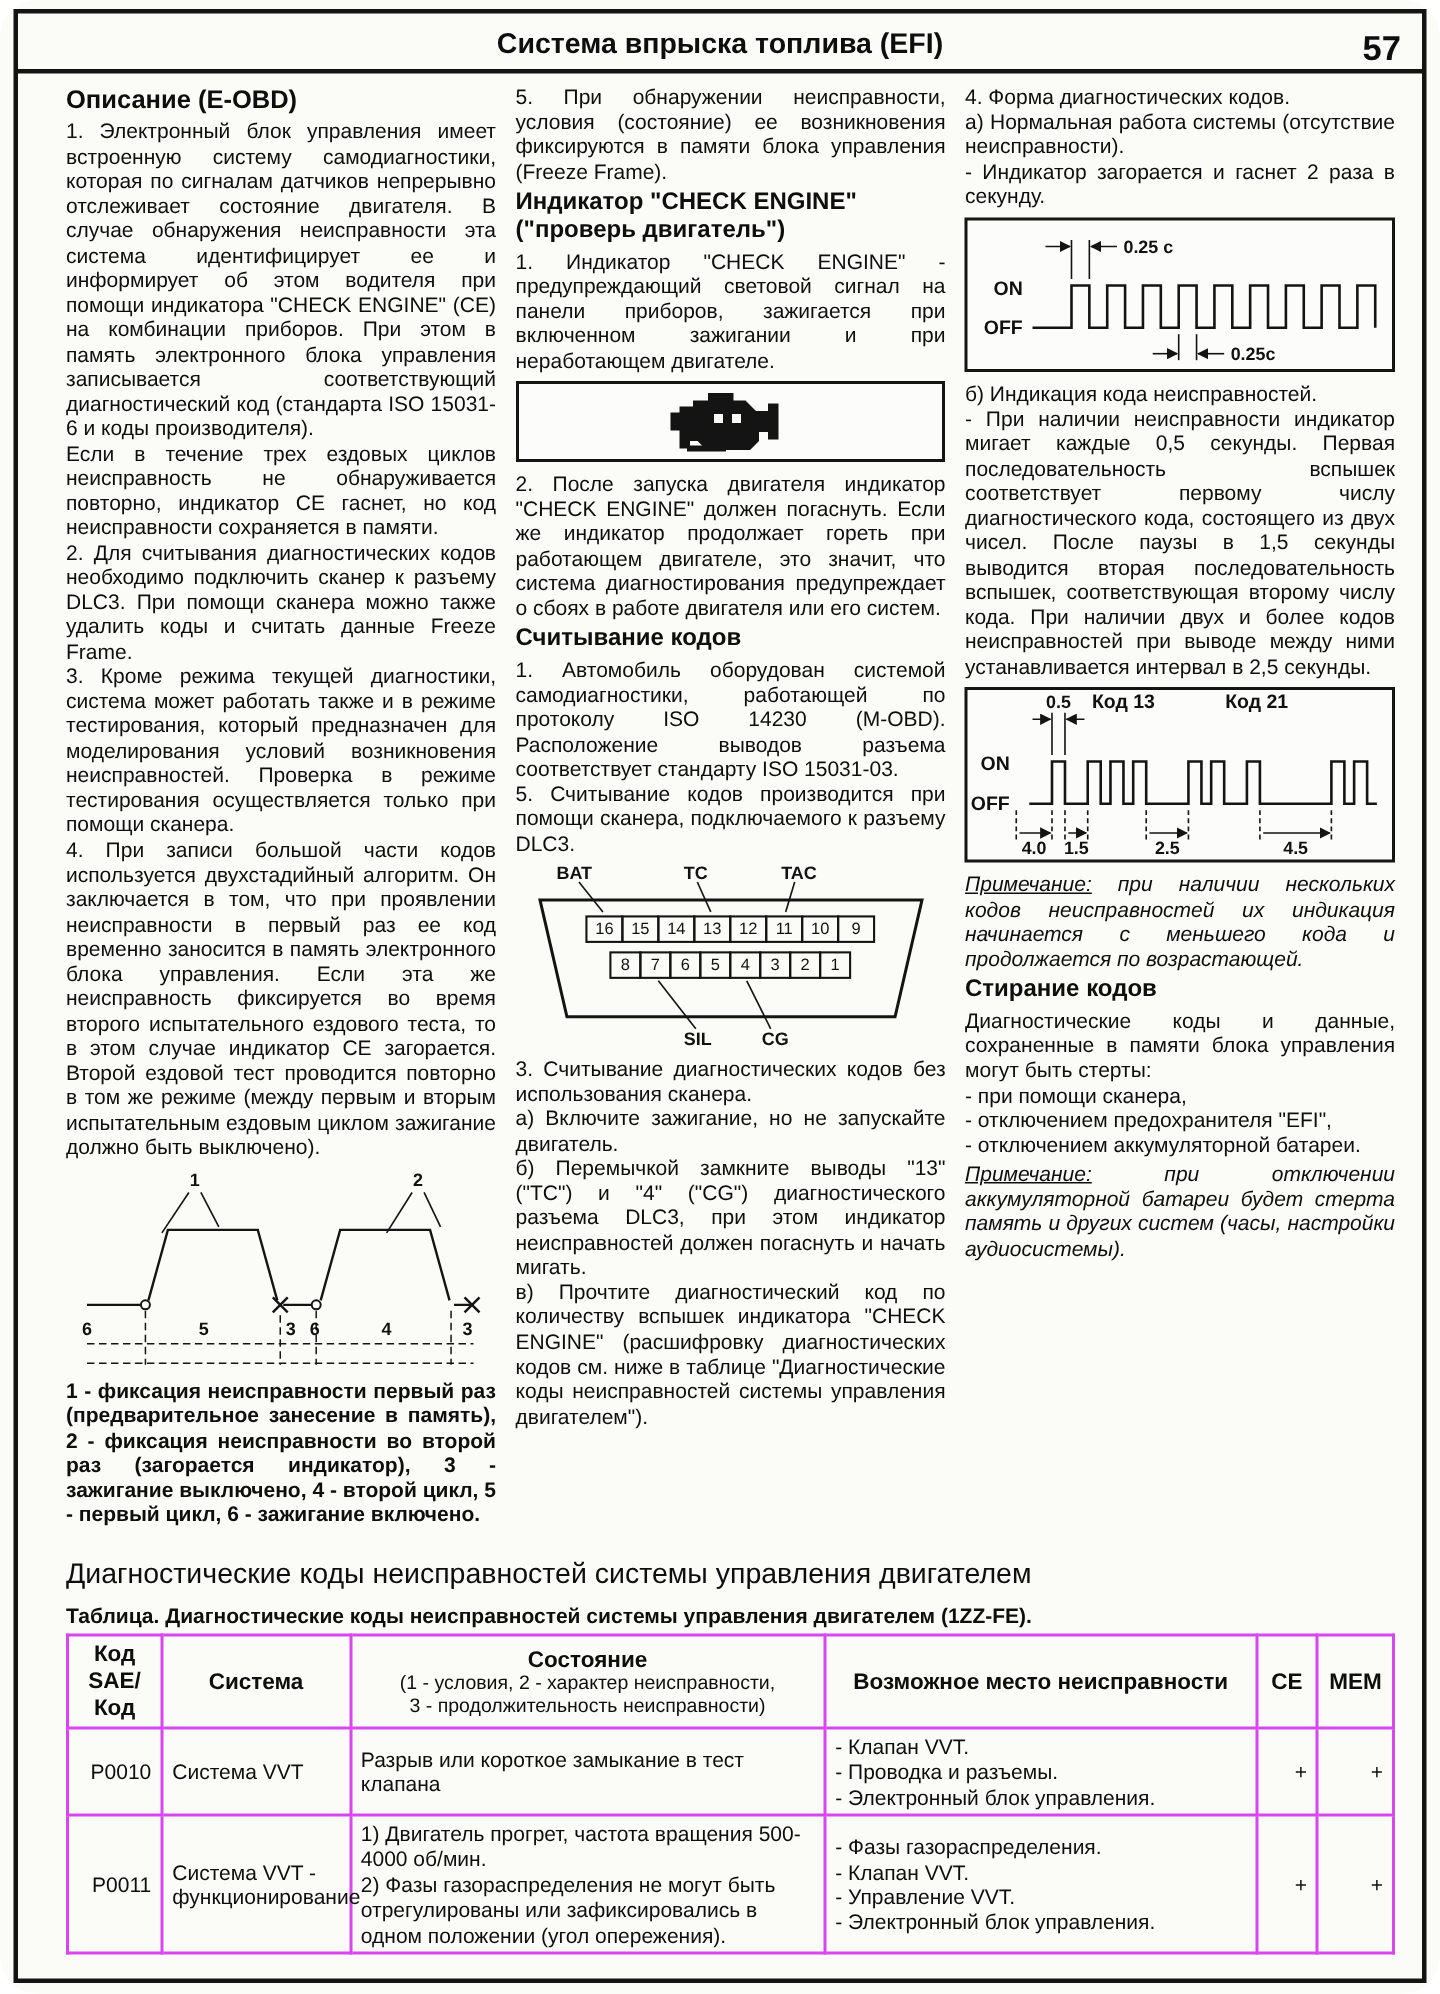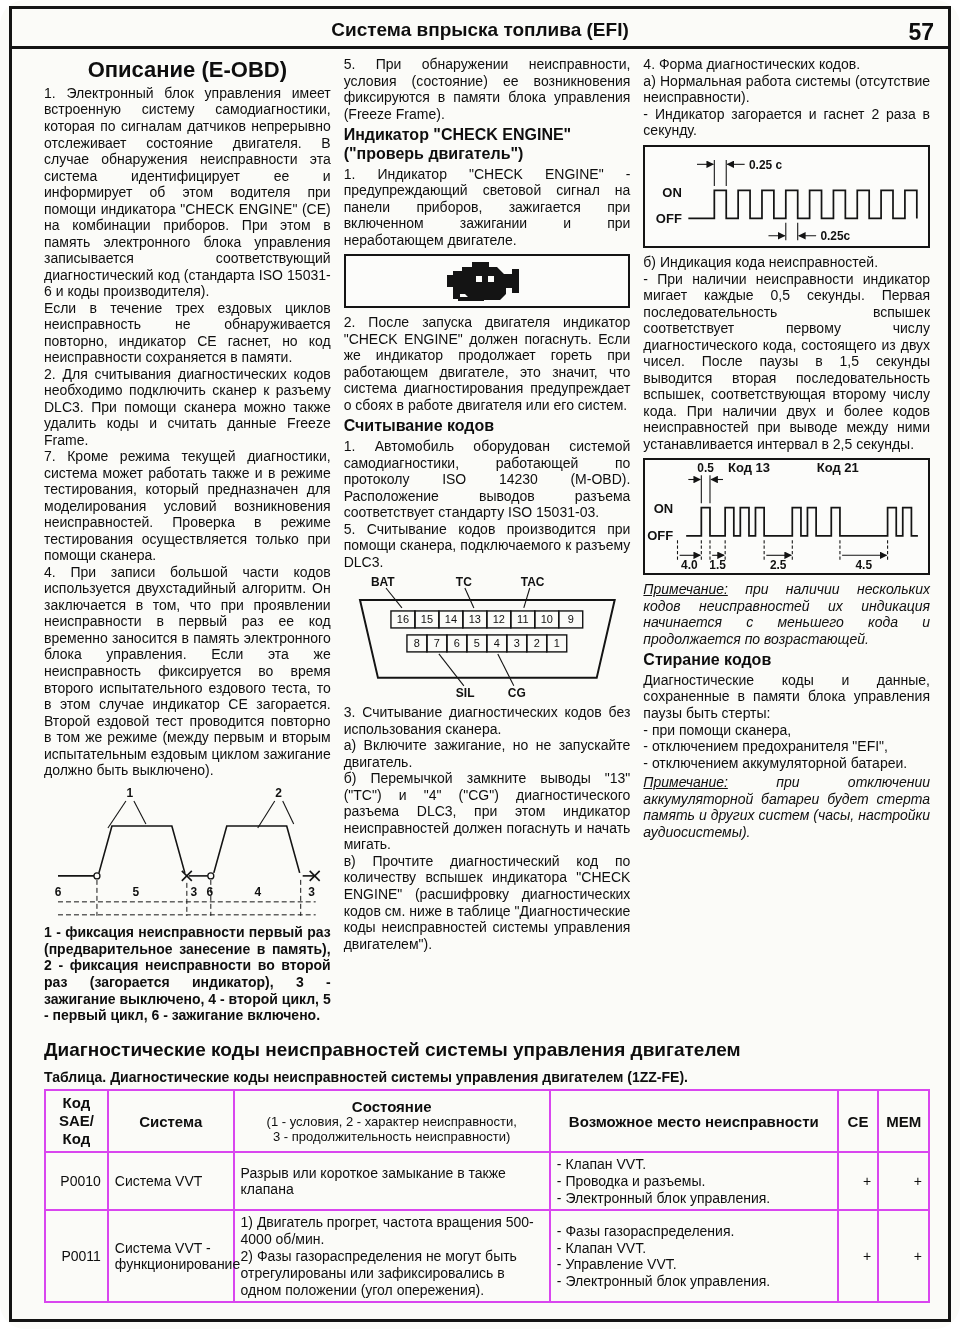--- a/index.html
+++ b/index.html
@@ -8,36 +8,36 @@
   .page { width:960px; height:1329px; background:#fbfbf8; padding:6px 9px 7px 9px; overflow:hidden;border-radius:25px; }
   .frame { border:3px solid #141414; height:100%; padding-top:3px; overflow:hidden; }
 
   .hdr { position:relative; height:37px; border-bottom:3px solid #141414; }
   .hdr-title { position:absolute; left:0; right:0; top:7px; text-align:center; font-size:19px; font-weight:bold; }
   .hdr-num { position:absolute; right:14px; top:7px; font-size:23px; font-weight:bold; }
 
   .cols { display:flex; gap:13px; padding:7px 18px 0 32px; height:980px; overflow:hidden; }
   .col { flex:1 1 0; font-size:14px; line-height:1.18; }
   .col p { text-align:justify; }
-  .h1 { font-size:22px; font-weight:bold; margin:1px 0 2px; text-align:center; }
+  .h1 { font-size:17px; font-weight:bold; margin:1px 0 2px; text-align:left; }
   .h2 { font-size:16px; font-weight:bold; margin:4px 0 2px; text-align:left; white-space:pre-line; }
   .bold-cap { font-weight:bold; text-align:justify; }
   .note { font-style:italic; text-align:justify; margin:3px 0; }
   .note .lbl { text-decoration:underline; }
   .figbox { border:2px solid #141414; background:#fcfcfa; margin:6px 0; }
   .fig { margin:5px 0 3px; }
   svg { display:block; width:100%; height:auto; }
   svg text { font-family:"Liberation Sans", sans-serif; fill:#111; font-size:11px; }
   svg .t12 { font-size:12px; }
   svg .tb { font-weight:bold; }
   .icon-box { display:flex; align-items:center; justify-content:center; height:54px; }
   .icon-box svg { width:110px; }
 
   .bottom { padding:10px 18px 0 32px; }
-  .sect-h { font-size:19px; font-weight:bold; margin-bottom:8px; }
+  .sect-h { font-size:19px; font-weight:normal; margin-bottom:8px; }
   .tbl-cap { font-size:14px; font-weight:bold; margin-bottom:4px; }
   table { border-collapse:collapse; width:100%; table-layout:fixed; }
   col.c-code{width:62px;} col.c-sys{width:124px;} col.c-cond{width:312px;}
   col.c-loc{width:284px;} col.c-ce{width:40px;} col.c-mem{width:50px;}
   th,td { border:2px solid #d946ef; padding:3px 6px; font-size:14px; vertical-align:middle; }
   th { text-align:center; }
   .th-t { font-weight:bold; font-size:15px; }
   .th-s { font-weight:normal; font-size:13px; white-space:pre-line; line-height:1.15; }
   .pre { white-space:pre-line; line-height:1.2; }
   td.ctr { text-align:right; }
@@ -53,21 +53,21 @@
     <div class="hdr-num">57</div>
   </div>
 
   <div class="cols">
 
     <div class="col">
       <div class="h1">Описание (E-OBD)</div>
       <p>1. Электронный блок управления имеет встроенную систему самодиагностики, которая по сигналам датчиков непрерывно отслеживает состояние двигателя. В случае обнаружения неисправности эта система идентифицирует ее и информирует об этом водителя при помощи индикатора "CHECK ENGINE" (CE) на комбинации приборов. При этом в память электронного блока управления записывается соответствующий диагностический код (стандарта ISO 15031-6 и коды производителя).</p>
       <p>Если в течение трех ездовых циклов неисправность не обнаруживается повторно, индикатор CE гаснет, но код неисправности сохраняется в памяти.</p>
       <p>2. Для считывания диагностических кодов необходимо подключить сканер к разъему DLC3. При помощи сканера можно также удалить коды и считать данные Freeze Frame.</p>
-      <p>7. Кроме режима текущей диагностики, система может работать также и в режиме тестирования, который предназначен для моделирования условий возникновения неисправностей. Проверка в режиме тестирования осуществляется только при помощи сканера.</p>
+      <p>3. Кроме режима текущей диагностики, система может работать также и в режиме тестирования, который предназначен для моделирования условий возникновения неисправностей. Проверка в режиме тестирования осуществляется только при помощи сканера.</p>
       <p>4. При записи большой части кодов используется двухстадийный алгоритм. Он заключается в том, что при проявлении неисправности в первый раз ее код временно заносится в память электронного блока управления. Если эта же неисправность фиксируется во время второго испытательного ездового теста, то в этом случае индикатор CE загорается. Второй ездовой тест проводится повторно в том же режиме (между первым и вторым испытательным ездовым циклом зажигание должно быть выключено).</p>
 
       <div class="fig">
         <svg viewBox="0 0 287 138">
           <g stroke="#141414" fill="none" stroke-width="1.6">
             <polyline points="14,92 52,92"></polyline>
             <polyline points="55,89 68,42 128,42 141,89"></polyline>
             <polyline points="145,92 165,92"></polyline>
             <polyline points="170,89 183,42 243,42 256,89"></polyline>
             <polyline points="259,92 272,92"></polyline>
@@ -263,21 +263,21 @@
           <text class="tb" x="41" y="101" text-anchor="middle">4.0</text>
           <text class="tb" x="67" y="101" text-anchor="middle">1.5</text>
           <text class="tb" x="123" y="101" text-anchor="middle">2.5</text>
           <text class="tb" x="202" y="101" text-anchor="middle">4.5</text>
         </svg>
       </div>
 
       <p class="note"><span class="lbl">Примечание:</span><span> при наличии нескольких кодов неисправностей их индикация начинается с меньшего кода и продолжается по возрастающей.</span></p>
 
       <div class="h2">Стирание кодов</div>
-      <p>Диагностические коды и данные, сохраненные в памяти блока управления паузы быть стерты:</p>
+      <p>Диагностические коды и данные, сохраненные в памяти блока управления могут быть стерты:</p>
       <p>- при помощи сканера,</p>
       <p>- отключением предохранителя "EFI",</p>
       <p>- отключением аккумуляторной батареи.</p>
       <p class="note"><span class="lbl">Примечание:</span><span> при отключении аккумуляторной батареи будет стерта память и других систем (часы, настройки аудиосистемы).</span></p>
     </div>
   </div>
 
   <div class="bottom">
     <div class="sect-h">Диагностические коды неисправностей системы управления двигателем</div>
     <div class="tbl-cap">Таблица. Диагностические коды неисправностей системы управления двигателем (1ZZ-FE).</div>
@@ -303,21 +303,21 @@
           </th>
           <th class="th-t">Возможное место неисправности</th>
           <th class="th-t">CE</th>
           <th class="th-t">MEM</th>
         </tr>
       </thead>
       <tbody>
         <tr>
           <td class="ctr">P0010</td>
           <td>Система VVT</td>
-          <td>Разрыв или короткое замыкание в также клапана</td>
+          <td>Разрыв или короткое замыкание в тест клапана</td>
           <td class="pre">- Клапан VVT.
 - Проводка и разъемы.
 - Электронный блок управления.</td>
           <td class="ctr">+</td>
           <td class="ctr">+</td>
         </tr>
         <tr>
           <td class="ctr">P0011</td>
           <td>Система VVT - функционирование</td>
           <td class="pre">1) Двигатель прогрет, частота вращения 500-4000 об/мин.

